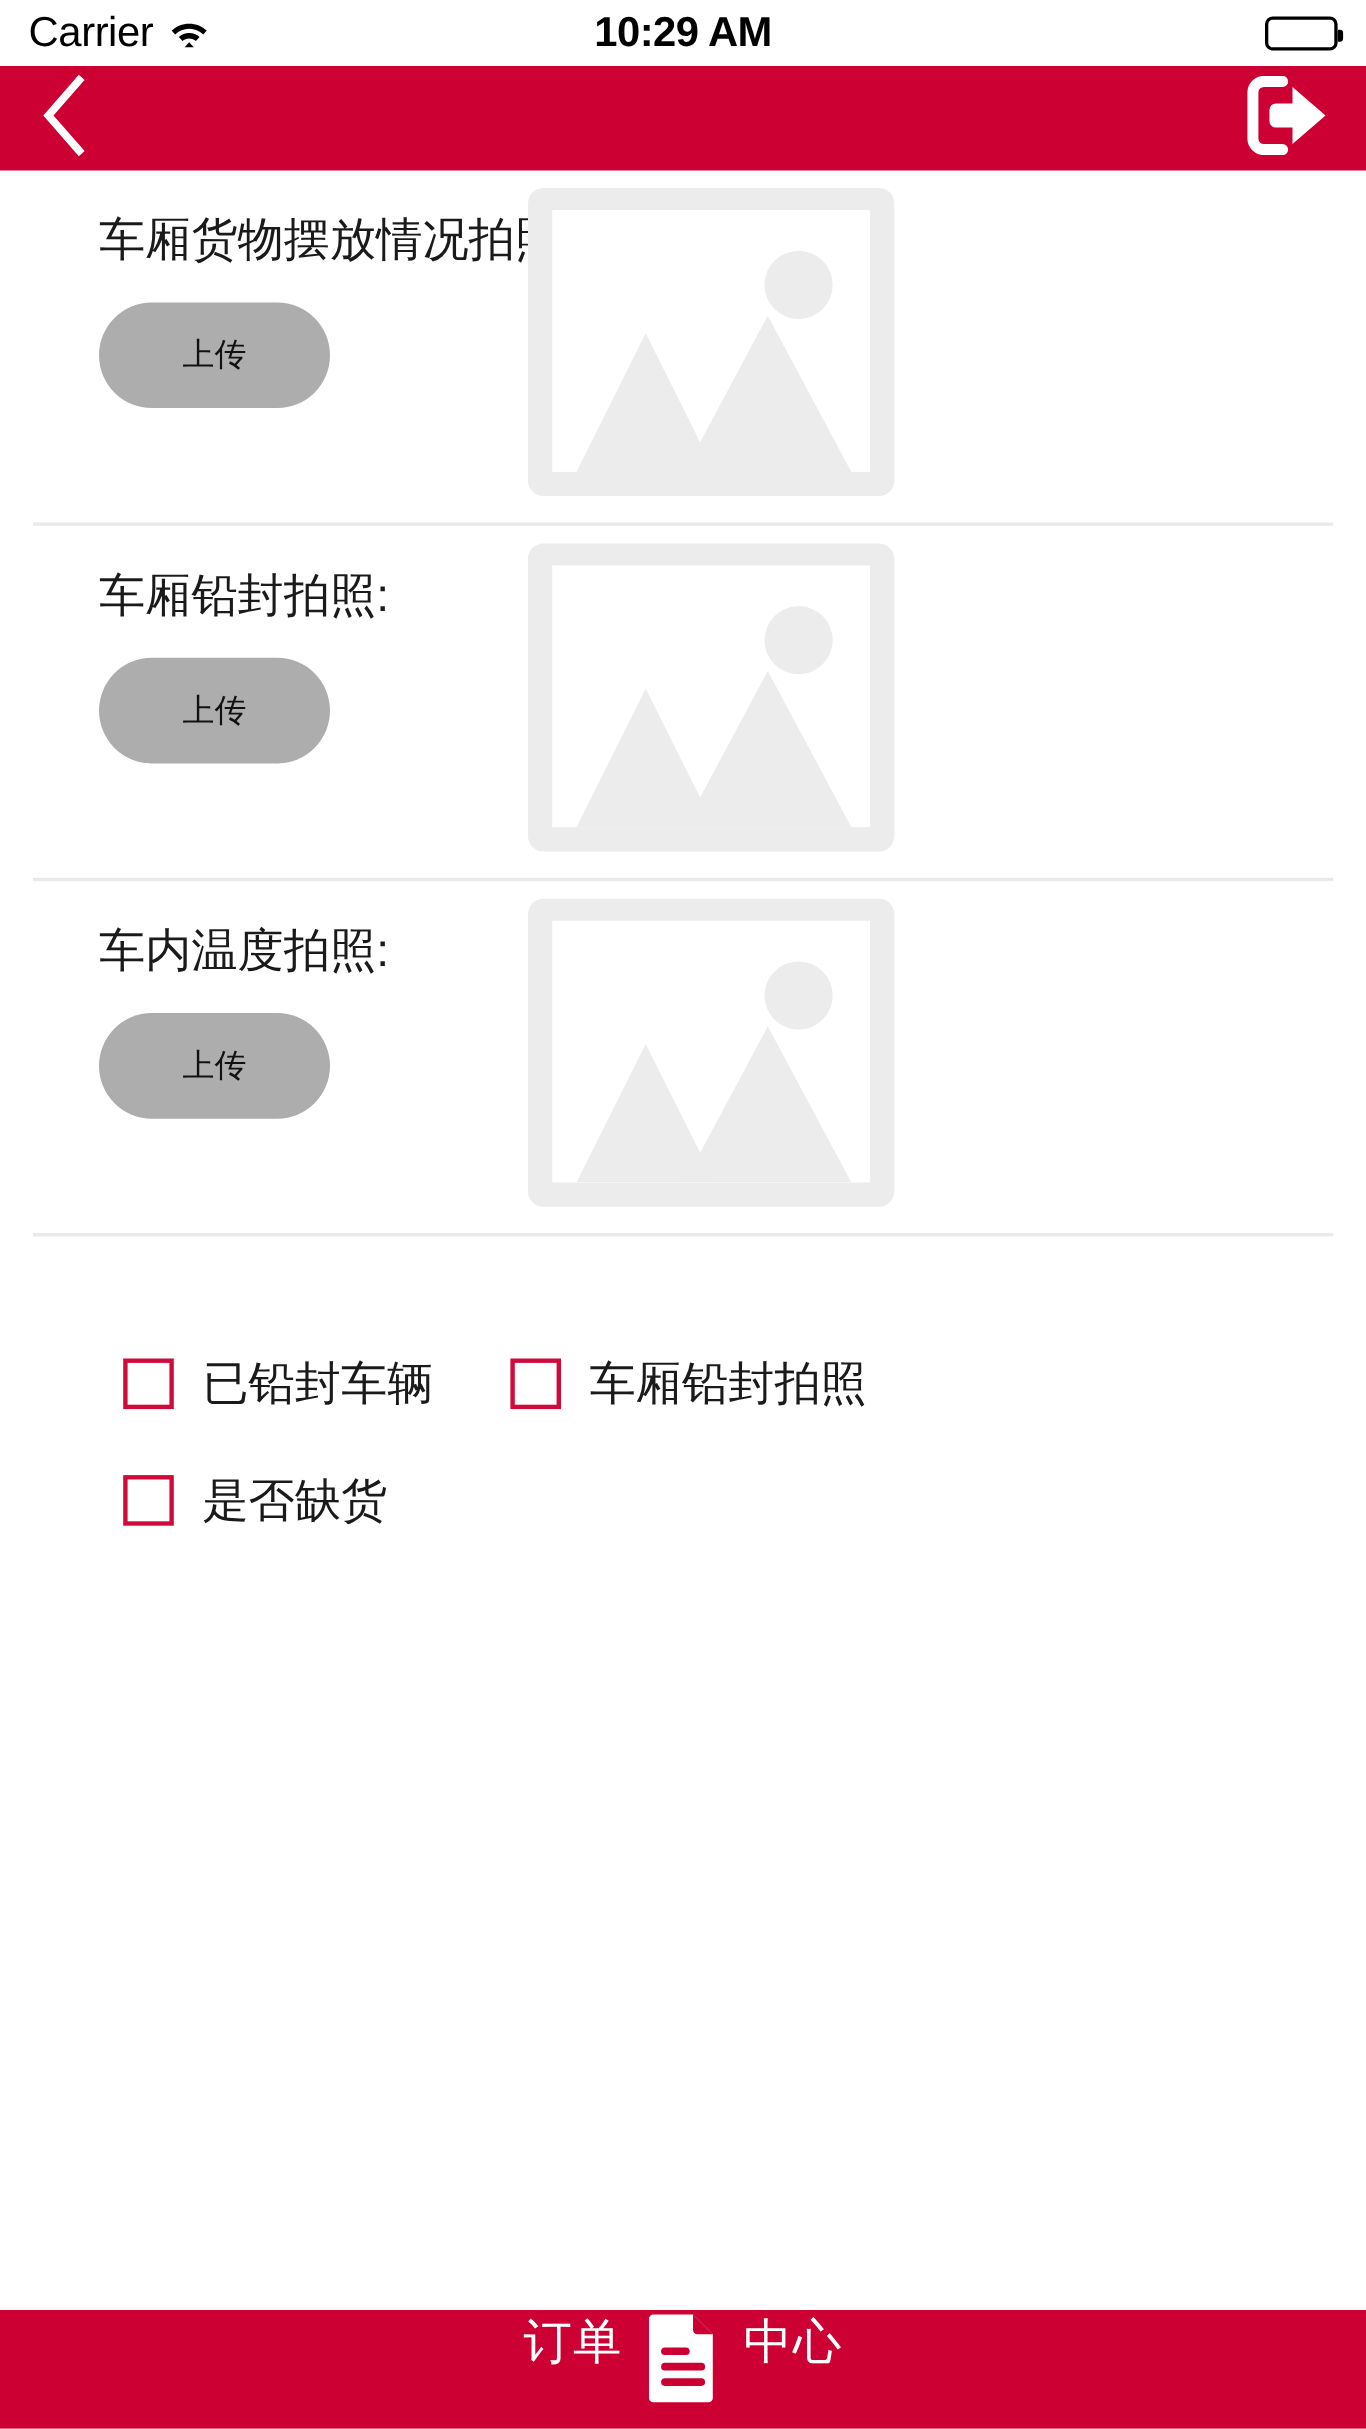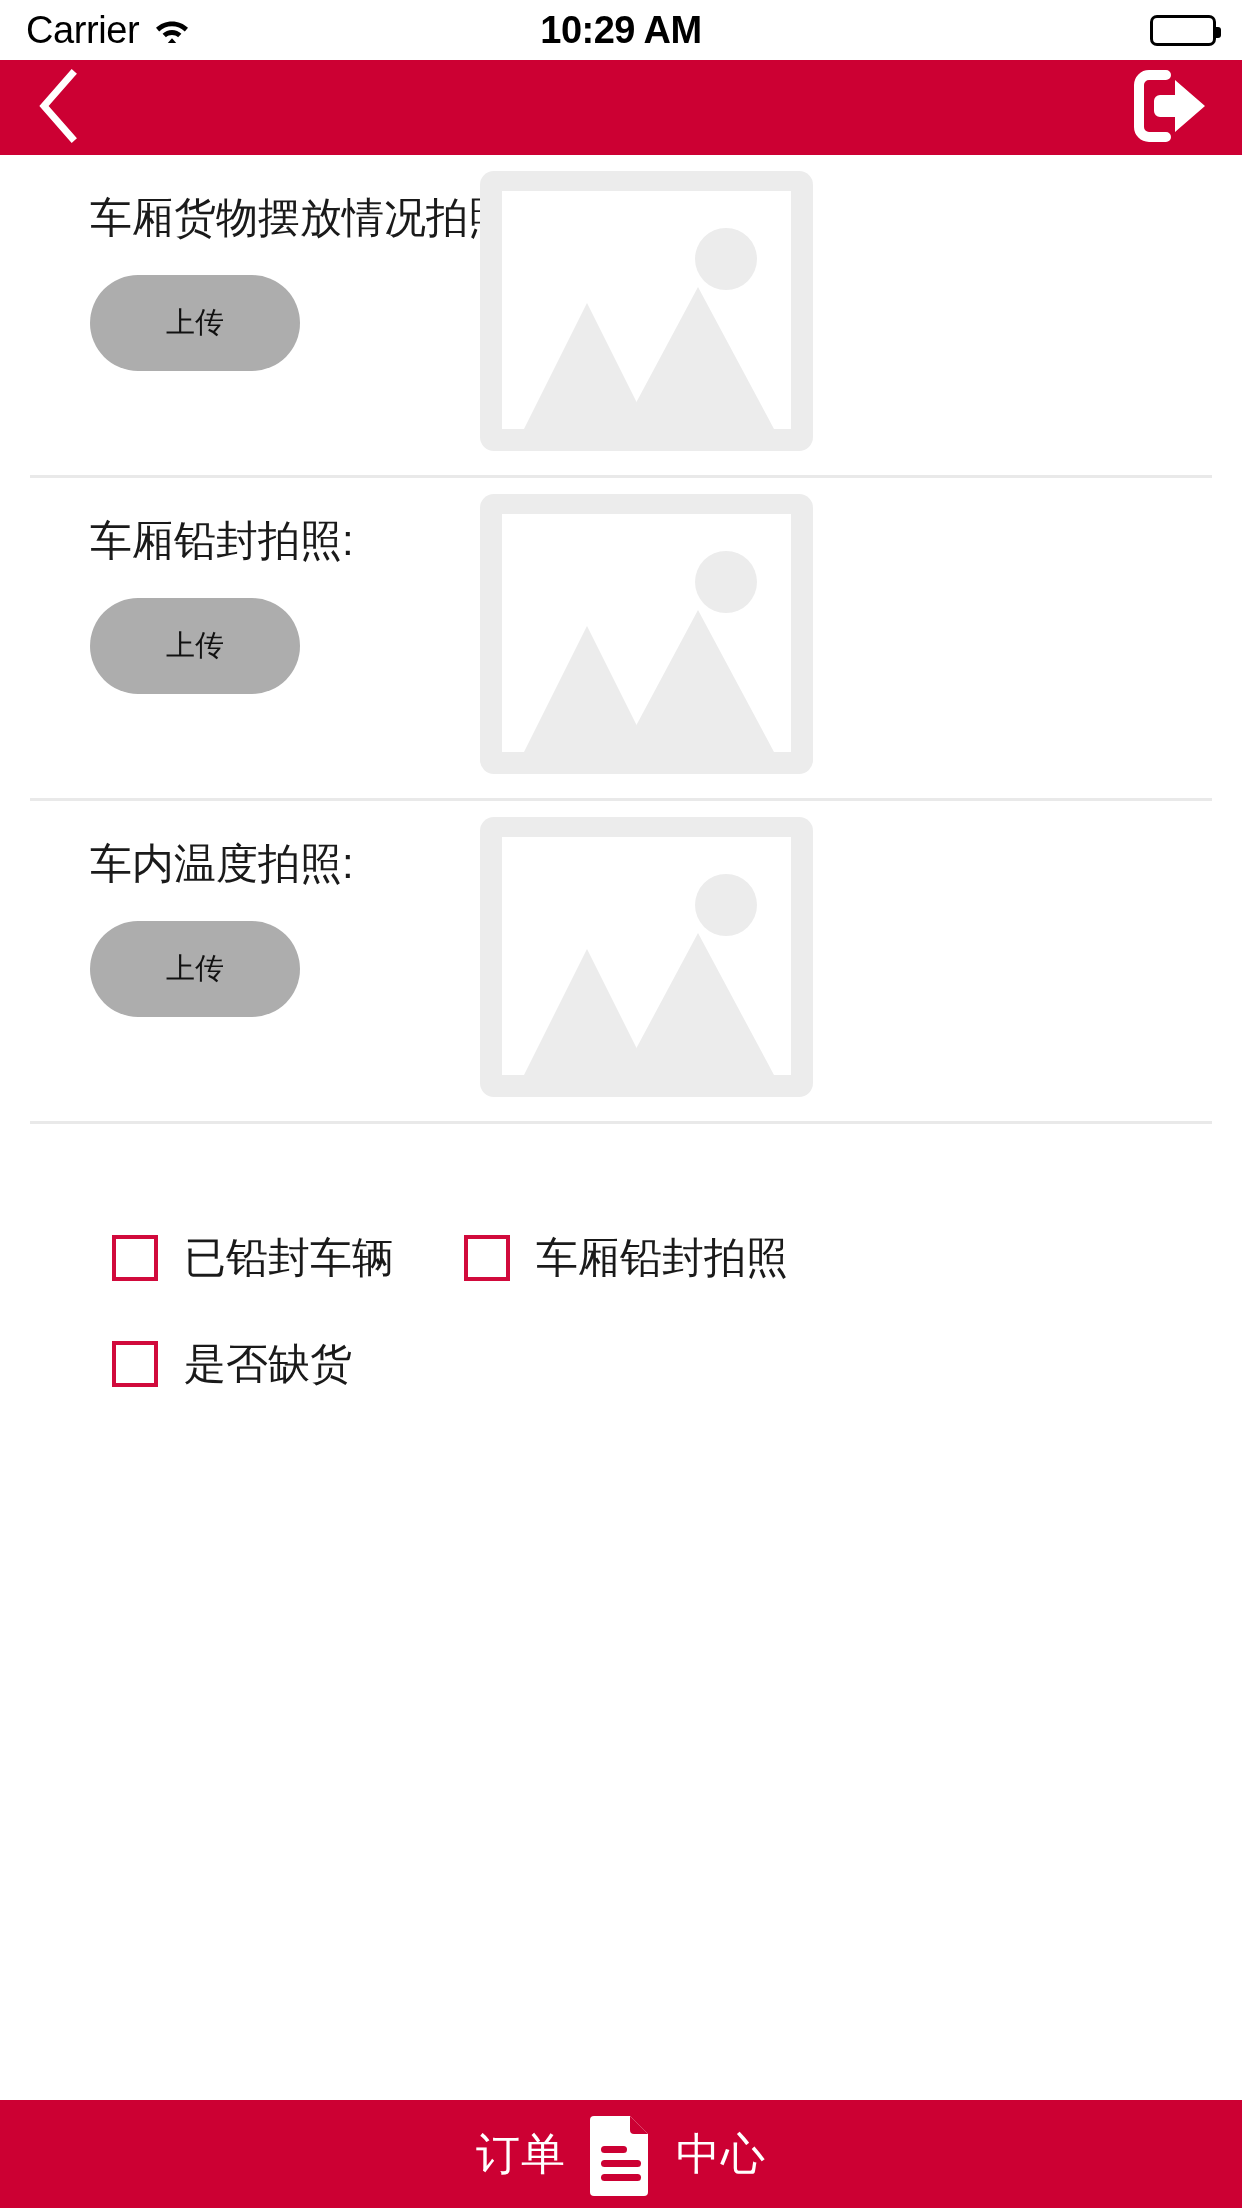--- a/index.html
+++ b/index.html
@@ -164,21 +164,21 @@
     font-size:42px; color:#1a1a1a;
     white-space:nowrap;
   }
 
   
   .bottombar {
     position:absolute;
     left:0; bottom:0;
     width:100%; height:108px;
     background:#CC0033;
-    display:flex; align-items:center; justify-content:center;
+    display:flex; justify-content:center;
     gap:22px;
     cursor:pointer;
   }
   .bb-text { color:#ffffff; font-size:44px; letter-spacing:1px; }
   .doc-icon { width:66px; height:84px; display:block; }
 </style>
 </head>
 <body>
 
 <div class="statusbar">

